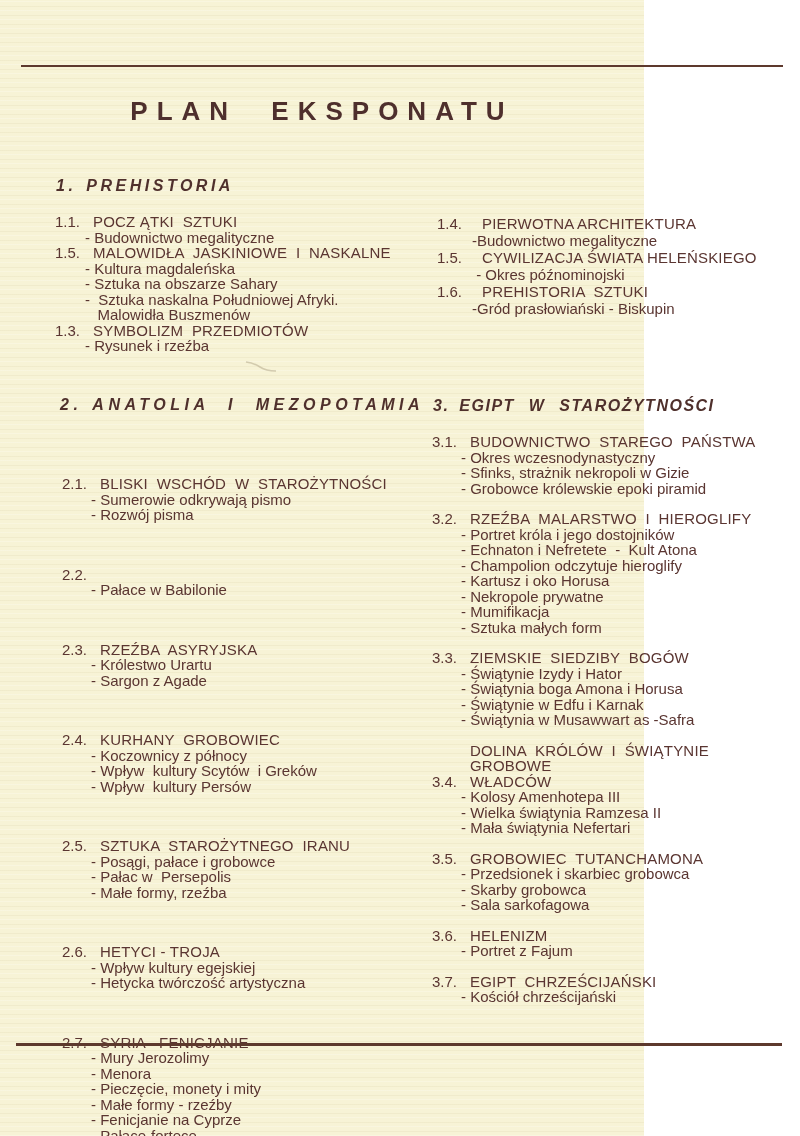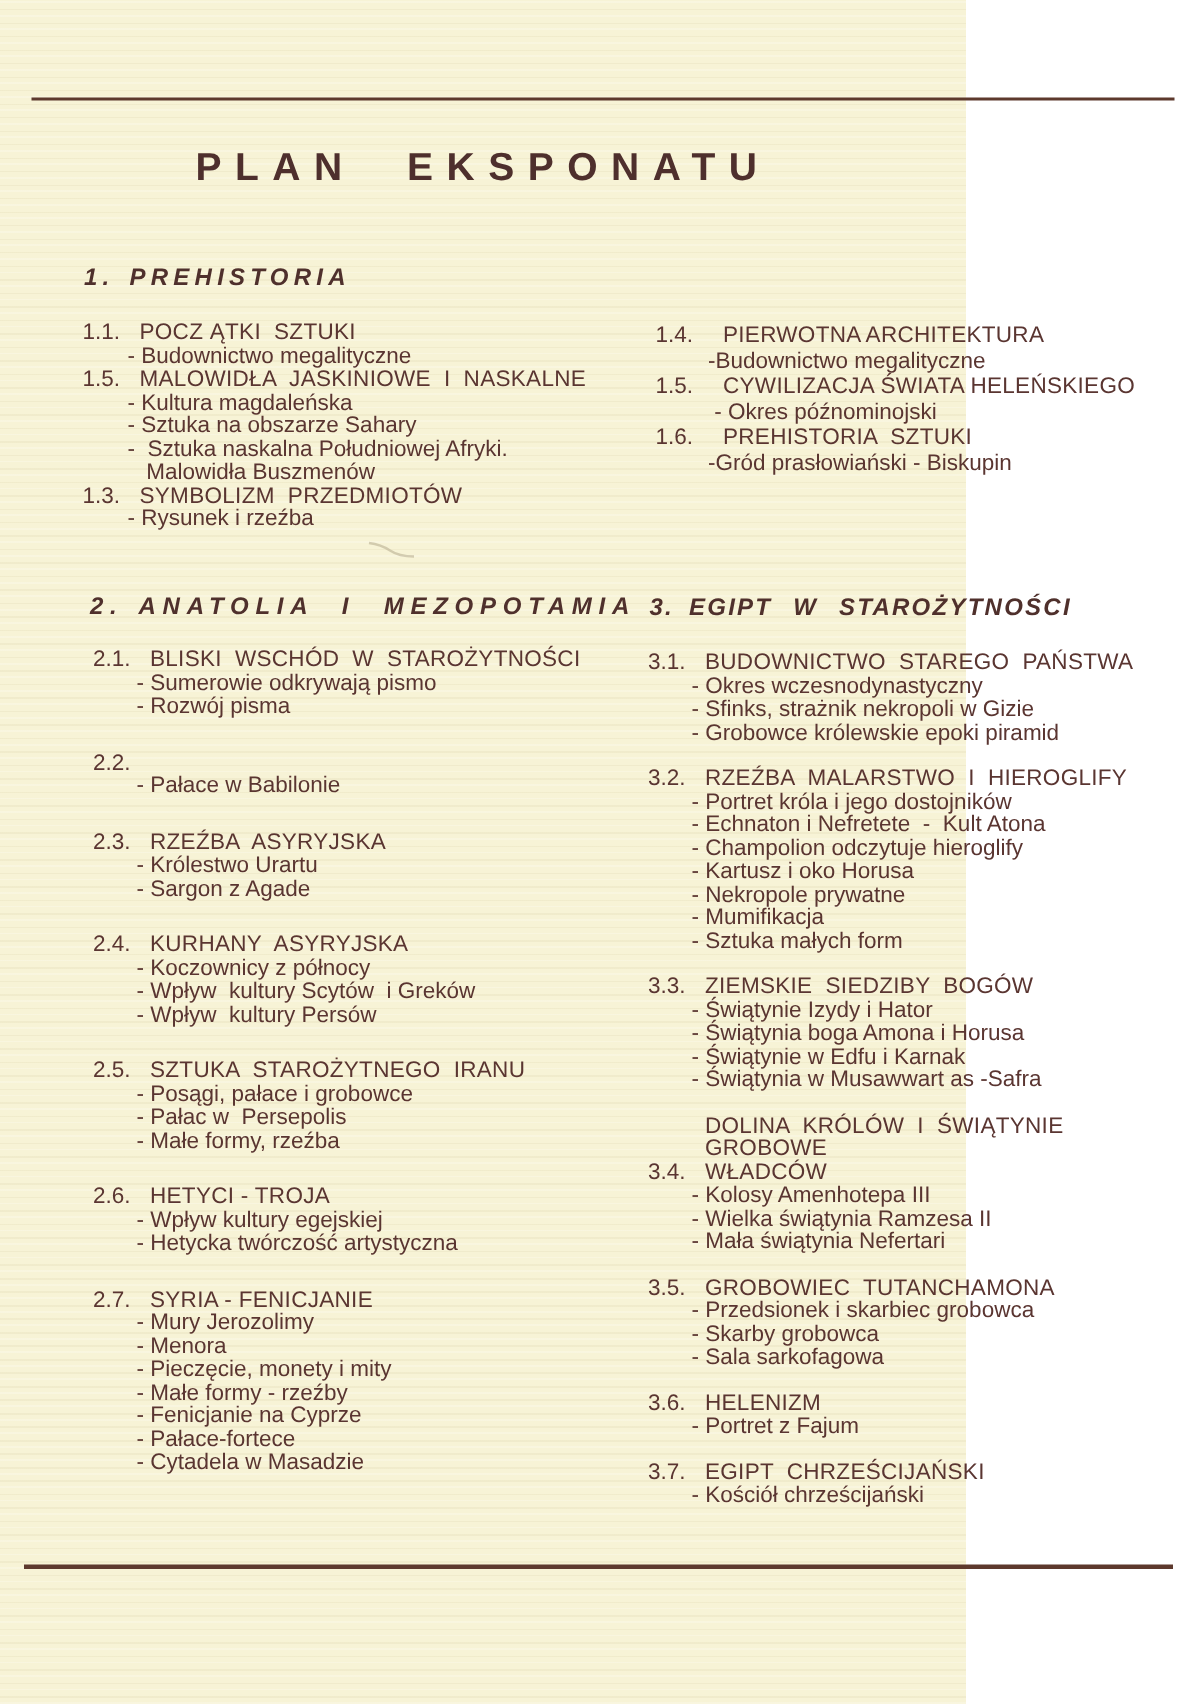--- a/index.html
+++ b/index.html
@@ -34,21 +34,21 @@
   .sec-heading .sec-num{margin-right:10px;}
   .sec1-heading{left:56px;top:177px;letter-spacing:3.5px;word-spacing:8px;}
   .sec2-heading{left:60px;top:396px;letter-spacing:4.5px;word-spacing:10px;}
   .sec3-heading{left:433px;top:397px;letter-spacing:1.5px;word-spacing:8px;}
   .col{position:absolute;font-size:15px;line-height:15.5px;}
   .sec1-left{left:55px;top:214px;width:378px;}
   .sec1-right{left:437px;top:215px;width:352px;line-height:17px;}
   .sec2-col{left:62px;top:432px;width:372px;}
   .sec3-col{left:432px;top:434px;width:366px;}
   .item{margin:0 0 0 0;}
-  .sec2-col .item{margin-bottom:22px;}
+  .sec2-col .item{margin-bottom:22px;margin-top:44px;}
   .sec3-col .item{margin-bottom:15px;}
   .item-line{display:flex;align-items:flex-end;gap:10px;}
   .item-number{flex:0 0 28px;}
   .sec1-right .item-number{flex:0 0 35px;}
   .item-title{white-space:pre-wrap;letter-spacing:.2px;}
   .subitem{padding-left:29px;white-space:pre-wrap;}
   .sec1-left .subitem{padding-left:30px;}
   .sec1-right .subitem{padding-left:35px;}
   .squiggle{position:absolute;left:242px;top:356px;}
 </style>
@@ -140,21 +140,21 @@
         <div class="item-line">
           <span class="item-number">2.3.</span>
           <span class="item-title">RZEŹBA  ASYRYJSKA</span>
         </div>
         <div class="subitem">- Królestwo Urartu</div>
         <div class="subitem">- Sargon z Agade</div>
       </div>
       <div class="item">
         <div class="item-line">
           <span class="item-number">2.4.</span>
-          <span class="item-title">KURHANY  ASYRYJSKA</span>
+          <span class="item-title">KURHANY  GROBOWIEC</span>
         </div>
         <div class="subitem">- Koczownicy z północy</div>
         <div class="subitem">- Wpływ  kultury Scytów  i Greków</div>
         <div class="subitem">- Wpływ  kultury Persów</div>
       </div>
       <div class="item">
         <div class="item-line">
           <span class="item-number">2.5.</span>
           <span class="item-title">SZTUKA  STAROŻYTNEGO  IRANU</span>
         </div>

